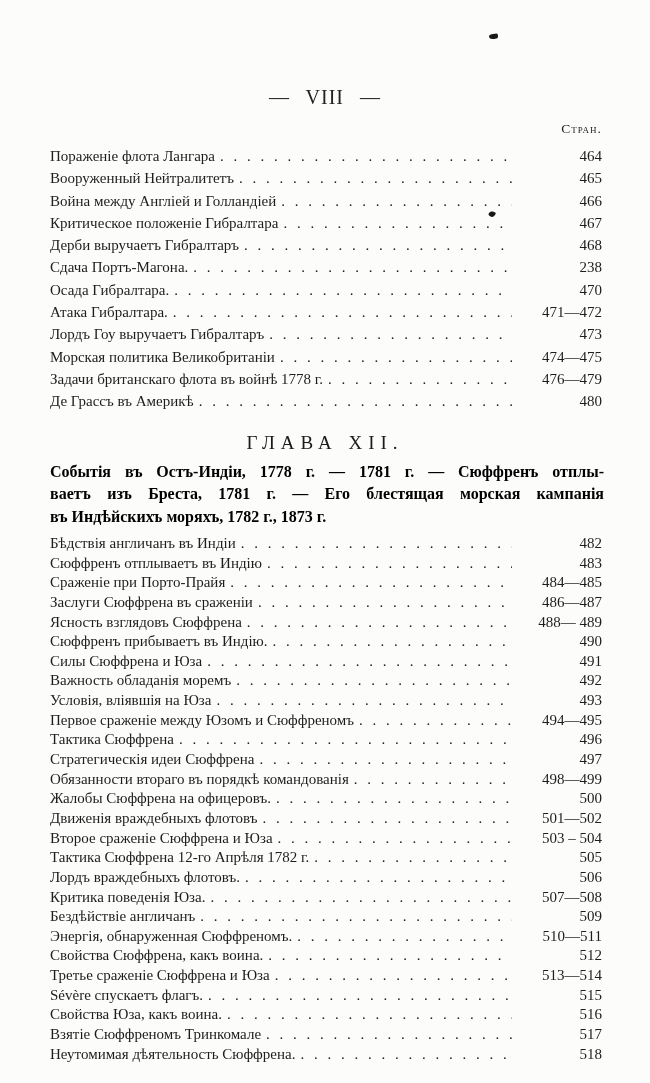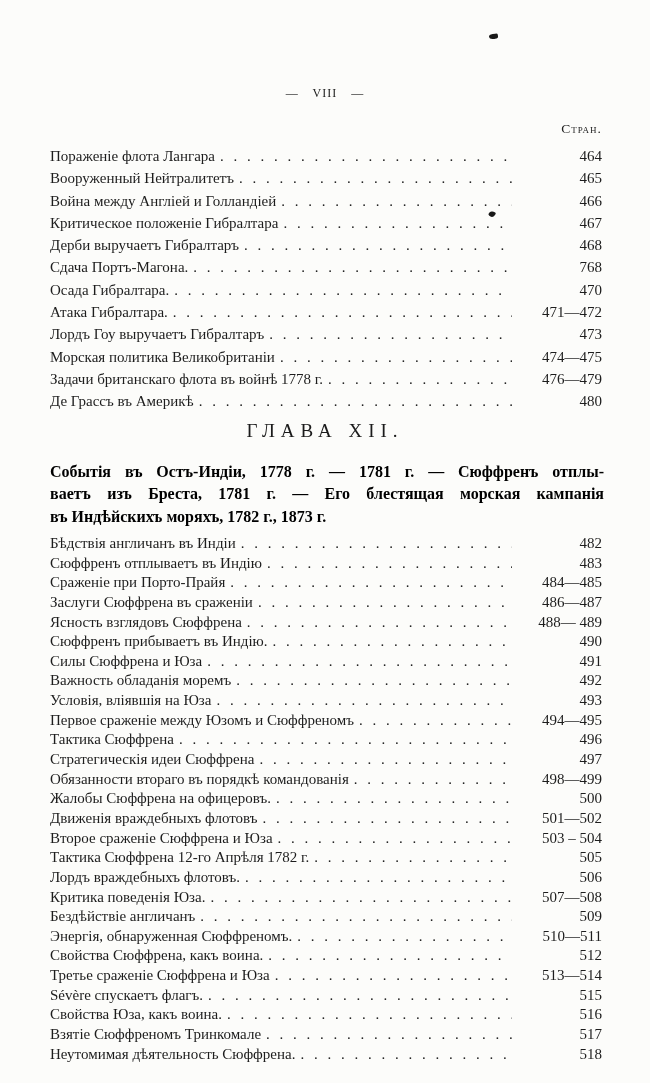--- a/index.html
+++ b/index.html
@@ -15,21 +15,21 @@
     color: #1d1d1d;
     font-family: "Liberation Serif", "DejaVu Serif", serif;
     overflow: hidden;
   }
   .folio {
     position: absolute;
     top: 86px;
     left: 0;
     right: 0;
     text-align: center;
-    font-size: 12px;
+    font-size: 20px;
     letter-spacing: 1px;
     word-spacing: 10px;
     color: #222;
   }
   .col-header {
     position: absolute;
     top: 121px;
     right: 48px;
     font-size: 13.5px;
     font-variant: small-caps;
@@ -71,21 +71,21 @@
     padding-left: 10px;
     font-size: 15px;
     text-align: right;
     white-space: nowrap;
   }
   .chapter {
     position: absolute;
     top: 420px;
     left: 0;
     right: 0;
-    margin: 0;
+    margin: 12px;
     text-align: center;
     font-size: 19px;
     font-weight: normal;
     letter-spacing: 6px;
     color: #1b1b1b;
   }
   .summary {
     position: absolute;
     top: 461px;
     left: 50px;
@@ -154,21 +154,21 @@
 
       <div class="row">
         <span class="t">Дерби выручаетъ Гибралтаръ</span>
         <span class="leader"></span>
         <span class="p">468</span>
       </div>
 
       <div class="row">
         <span class="t">Сдача Портъ-Магона.</span>
         <span class="leader"></span>
-        <span class="p">768</span>
+        <span class="p">238</span>
       </div>
 
       <div class="row">
         <span class="t">Осада Гибралтара.</span>
         <span class="leader"></span>
         <span class="p">470</span>
       </div>
 
       <div class="row">
         <span class="t">Атака Гибралтара.</span>

